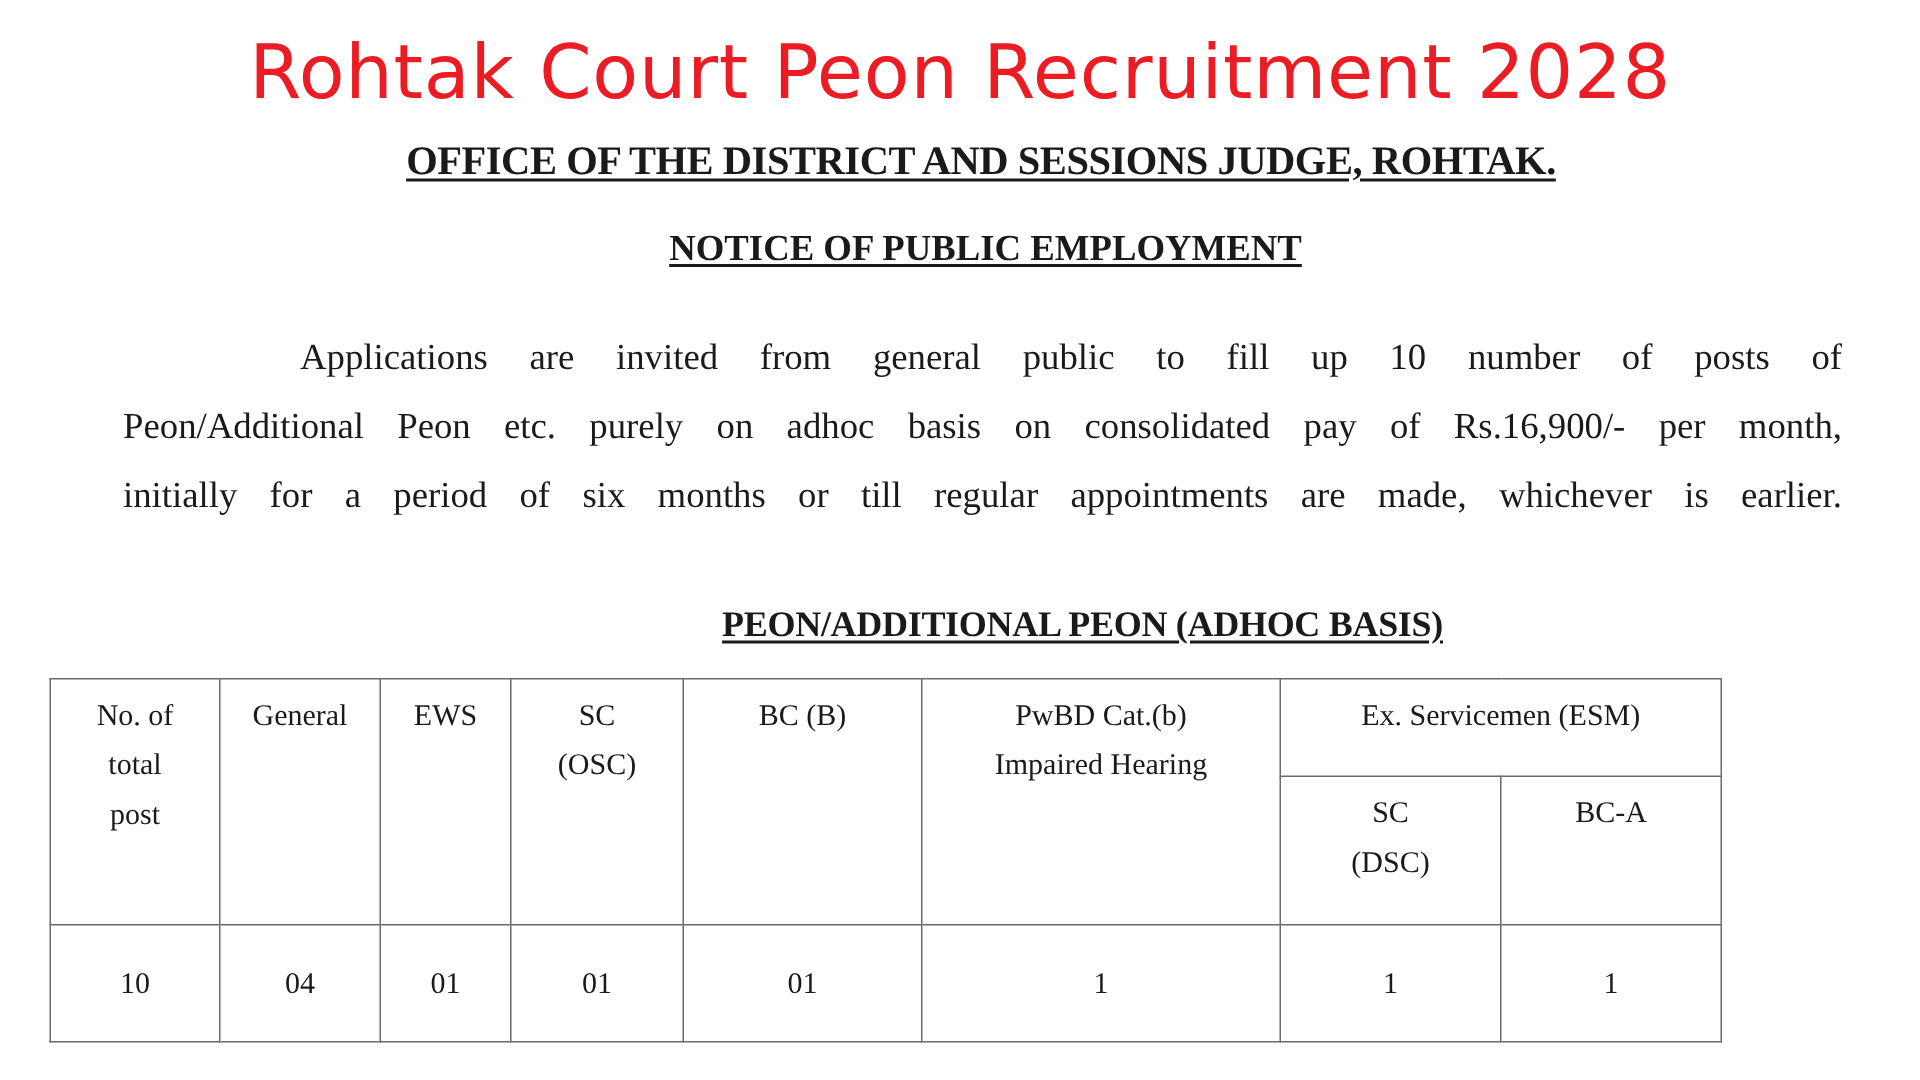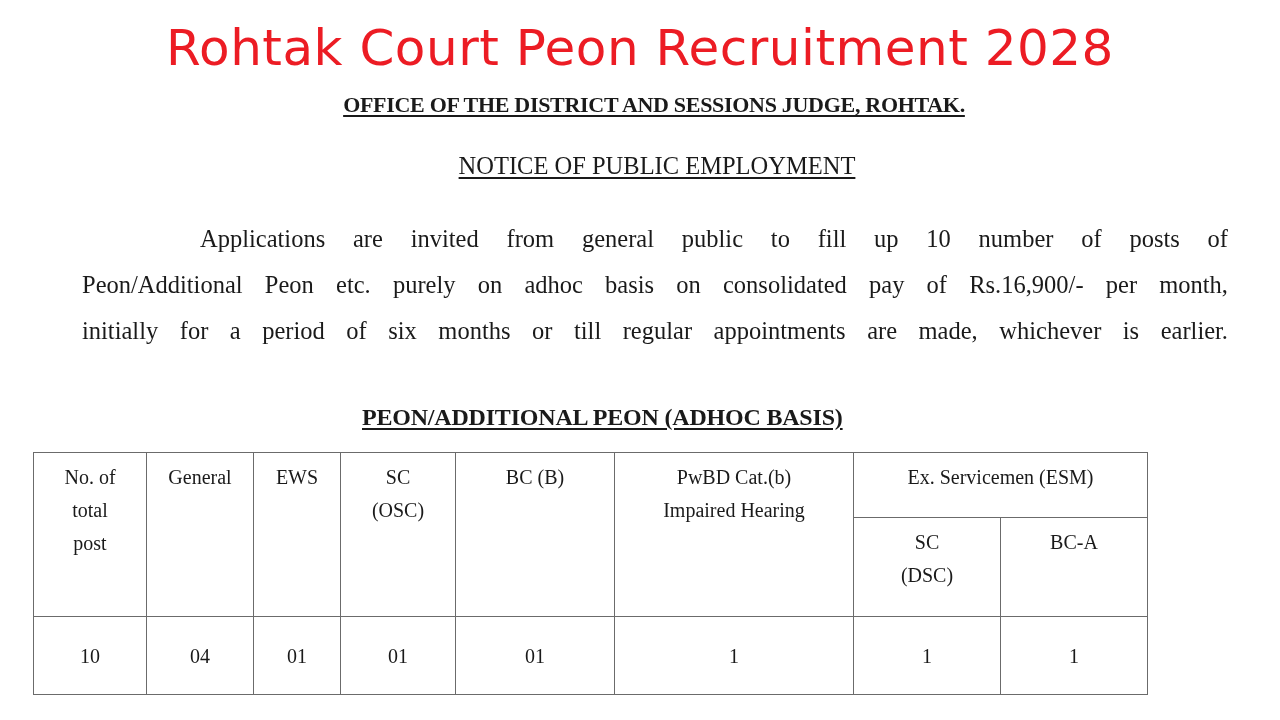--- a/index.html
+++ b/index.html
@@ -8,37 +8,37 @@
     background:#ffffff; color:#1a1a1a;
     font-family:"Liberation Serif", serif;
   }
   .banner {
     position:absolute; left:0; top:8px; width:1280px; text-align:center;
     font-family:"DejaVu Sans", sans-serif; font-size:50px; color:#ec1c24;
     letter-spacing:0.5px; line-height:80px;
   }
   .office {
     position:absolute; left:228px; top:92px; width:852px; text-align:center;
-    font-weight:bold; font-size:22px; text-decoration:underline;
+    font-weight:bold; font-size:27px; text-decoration:underline;
     text-underline-offset:3px; letter-spacing:-0.3px;
   }
   .notice {
     position:absolute; left:403px; top:152px; width:508px; text-align:center;
-    font-weight:normal; font-size:24.5px; text-decoration:underline;
+    font-weight:bold; font-size:24.5px; text-decoration:underline;
     text-underline-offset:3px;
   }
   .para {
     position:absolute; left:82px; top:216px; width:1146px;
     font-size:24.5px; line-height:46px;
   }
   .para .line { display:block; text-align:justify; text-align-last:justify; white-space:nowrap; }
   .para .line.first { padding-left:118px; }
   .para .line.last { text-align-last:left; }
   .subhead {
-    position:absolute; left:362px; top:404px; width:600px; text-align:left;
+    position:absolute; left:362px; top:404px; width:600px; text-align:right;
     font-weight:bold; font-size:24px; text-decoration:underline;
     text-underline-offset:3px; letter-spacing:-0.2px;
   }
   table.posts {
     position:absolute; left:33px; top:452px;
     border-collapse:collapse; font-size:20px;
   }
   table.posts td {
     border:1.5px solid #6b6b6b; vertical-align:top; text-align:center;
     padding:8px 4px 0 4px; line-height:33px;

